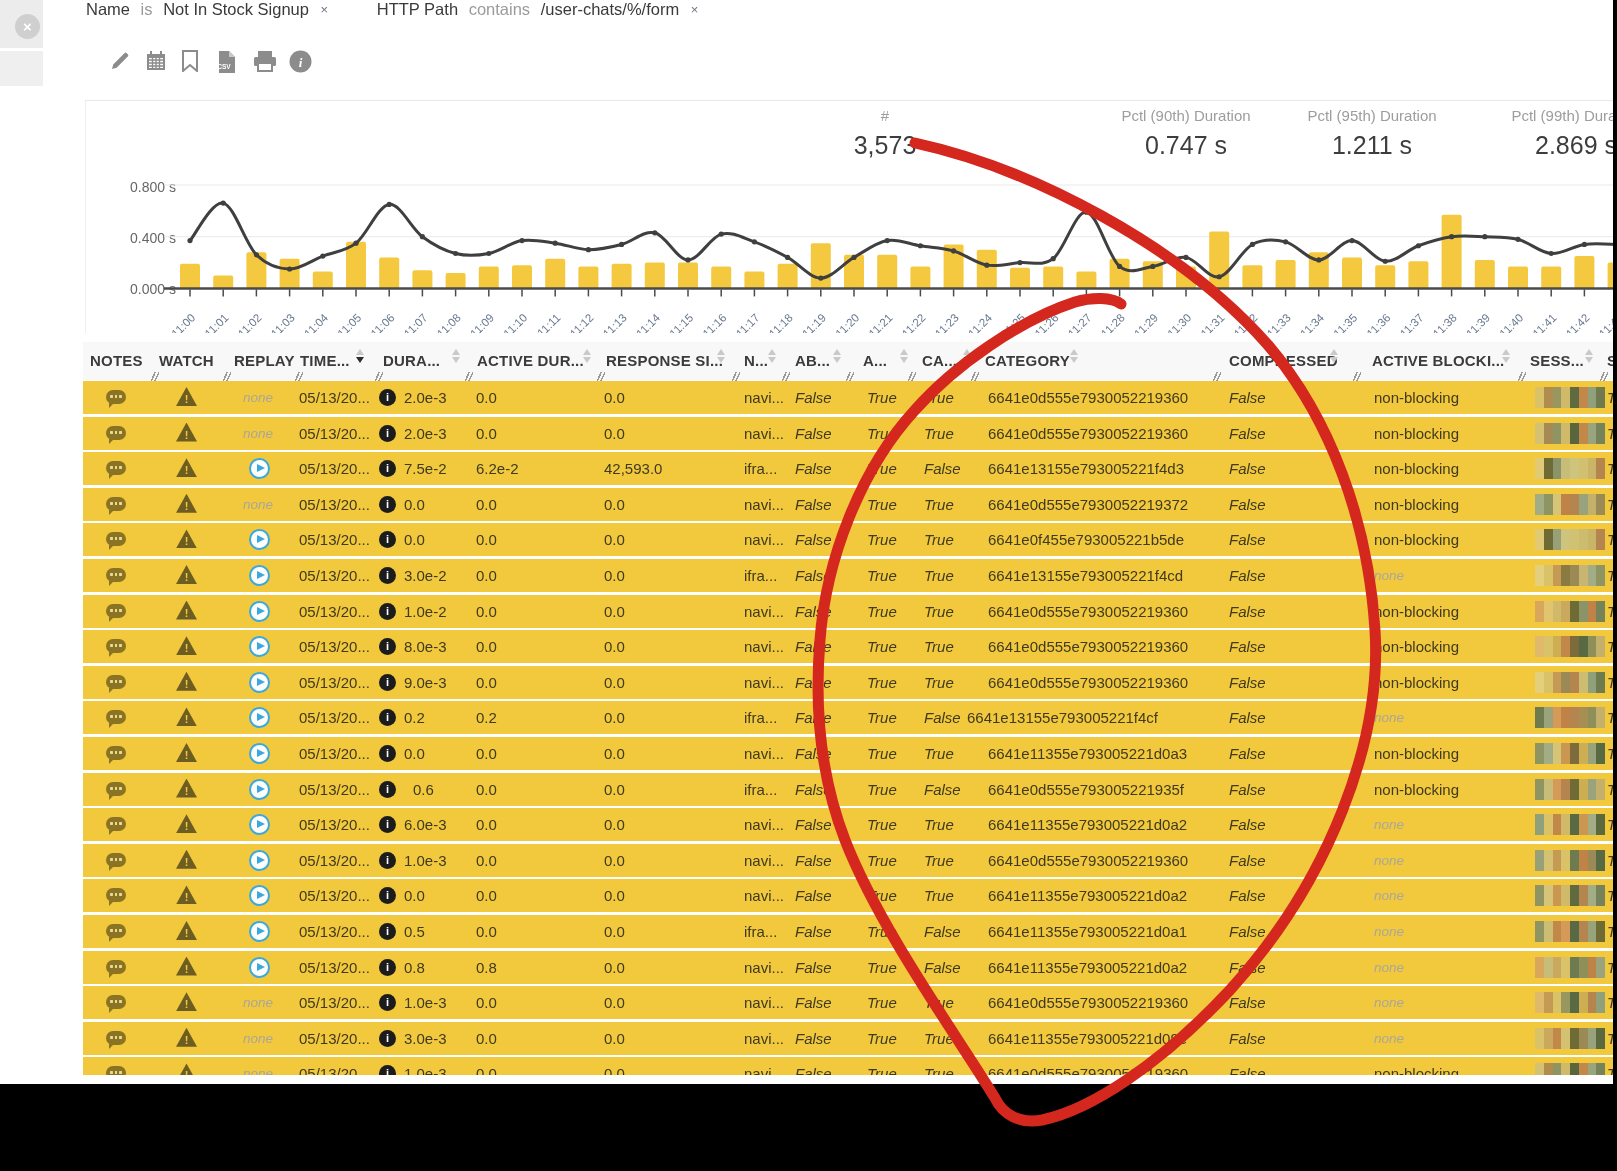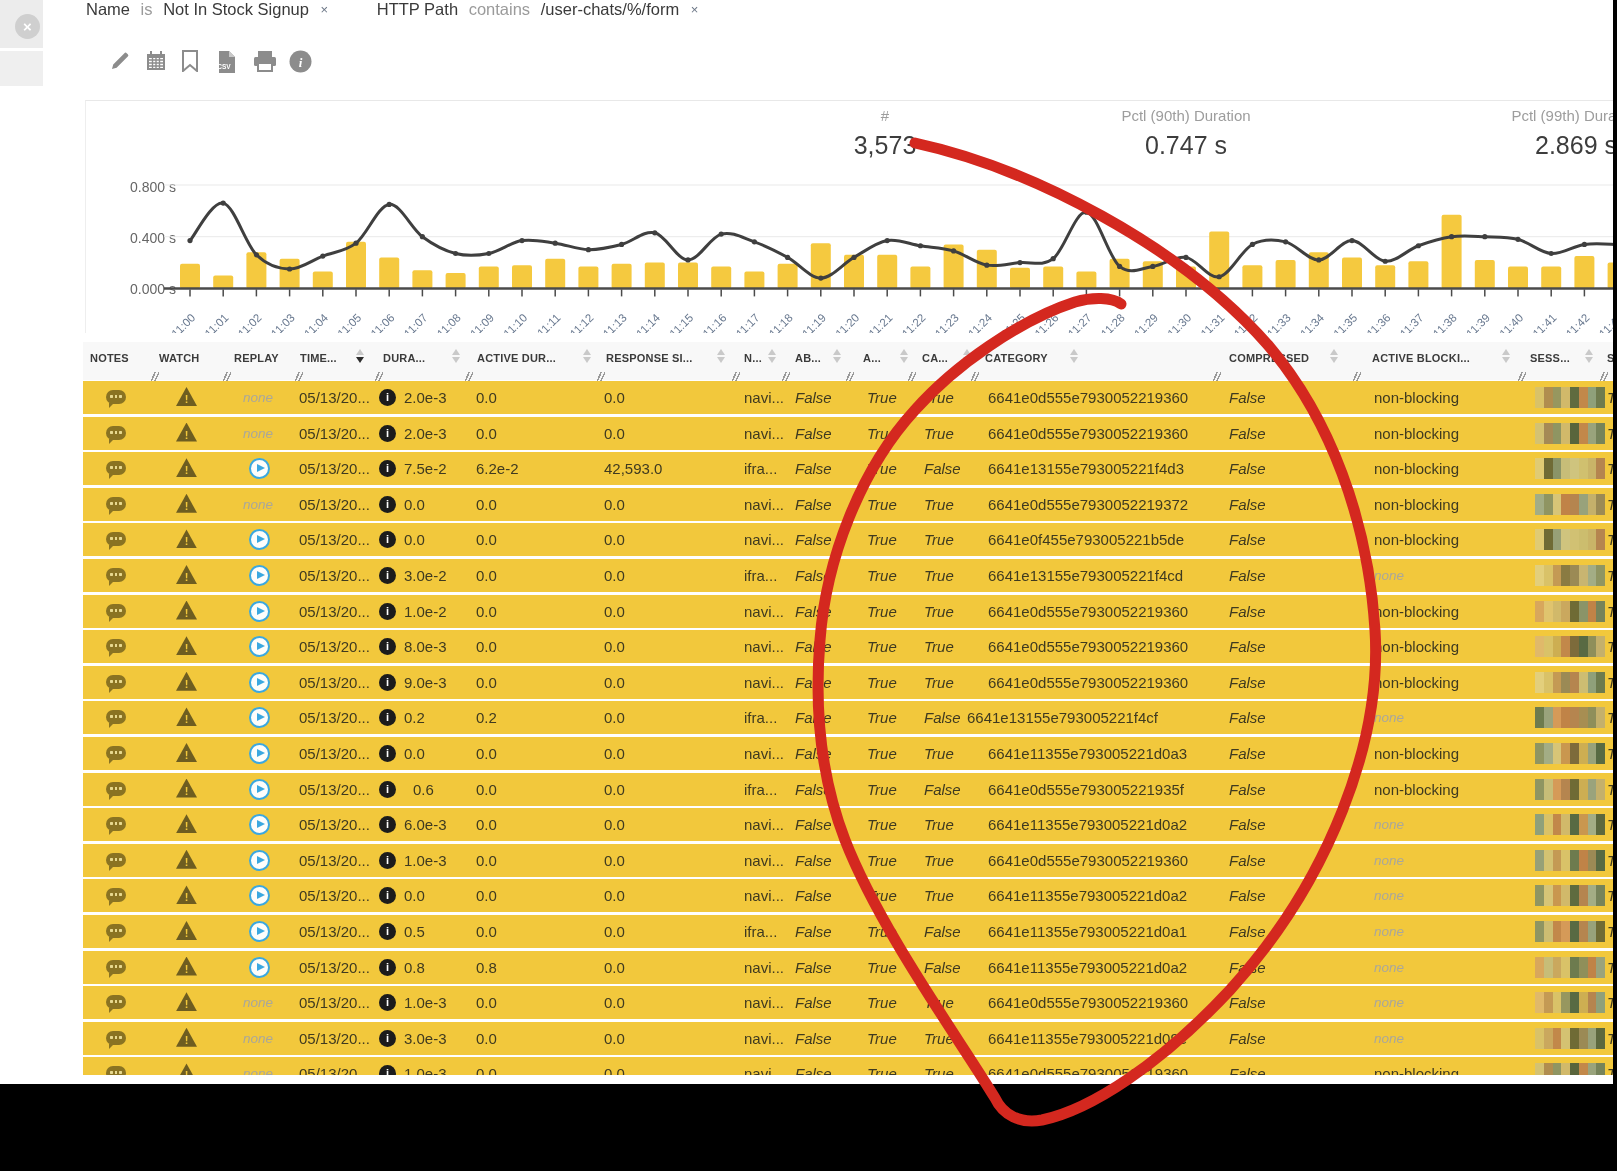--- a/index.html
+++ b/index.html
@@ -32,21 +32,21 @@
   .panel{left:85px;top:100px;width:1532px;height:232px;background:#fff;
     border-top:1px solid #e8e8e8;border-left:1px solid #eee;}
   .stat{position:absolute;top:6px;width:240px;transform:translateX(-50%);text-align:center;}
   .stat .lbl{color:#9d9d9d;font-size:15px;margin-bottom:7px;white-space:nowrap;}
   .stat .val{color:#3d3d3d;font-size:25px;white-space:nowrap;}
   .ytick{position:absolute;width:60px;text-align:right;color:#666;font-size:14px;}
 
   
   .tablewrap{left:0;top:340px;width:1617px;height:735px;overflow:hidden;}
   .thead{position:absolute;left:83px;right:0;top:2px;height:38px;background:#f8f8f8;}
-  .th{position:absolute;top:10px;font-size:11px;font-weight:bold;color:#3b3b3b;
+  .th{position:absolute;top:10px;font-size:15px;font-weight:bold;color:#3b3b3b;
       letter-spacing:0.2px;white-space:nowrap;cursor:pointer;}
   .sorter{position:absolute;top:7px;width:9px;cursor:pointer;}
   .sorter .up{width:0;height:0;border-left:4.5px solid transparent;border-right:4.5px solid transparent;
       border-bottom:6px solid #c9c9c9;margin-bottom:2px;}
   .sorter .dn{width:0;height:0;border-left:4.5px solid transparent;border-right:4.5px solid transparent;
       border-top:6px solid #c9c9c9;}
   .sorter.active .dn{border-top-color:#2d2d2d;}
   .handle{position:absolute;top:30px;width:11px;height:10px;cursor:col-resize;
     background:linear-gradient(115deg,transparent 42%,#9a9a9a 42%,#9a9a9a 52%,transparent 52%,transparent 66%,#9a9a9a 66%,#9a9a9a 76%,transparent 76%);}
   .row{position:absolute;left:83px;right:0;height:33px;background:#F2C83C;}
@@ -145,20 +145,24 @@
 </div>
 
 <div class="abs panel">
   <div class="stat" style="left:799px">
     <div class="lbl">#</div>
     <div class="val">3,573</div>
   </div>
   <div class="stat" style="left:1100px">
     <div class="lbl">Pctl (90th) Duration</div>
     <div class="val">0.747 s</div>
+  </div>
+  <div class="stat" style="left:1286px">
+    <div class="lbl">Pctl (95th) Duration</div>
+    <div class="val">1.211 s</div>
   </div>
   <div class="stat" style="left:1490px">
     <div class="lbl">Pctl (99th) Duration</div>
     <div class="val">2.869 s</div>
   </div>
   <div class="ytick" style="left:30px;top:78px">0.800 s</div>
   <div class="ytick" style="left:30px;top:129px">0.400 s</div>
   <div class="ytick" style="left:30px;top:180px">0.000 s</div>
   <svg id="chart-svg" style="position:absolute;left:0;top:0;width:1532px;height:232px" viewBox="0 0 1532 232">
       <line x1="78" x2="1532" y1="84" y2="84" stroke="#e9e9e9" stroke-width="1"></line>

